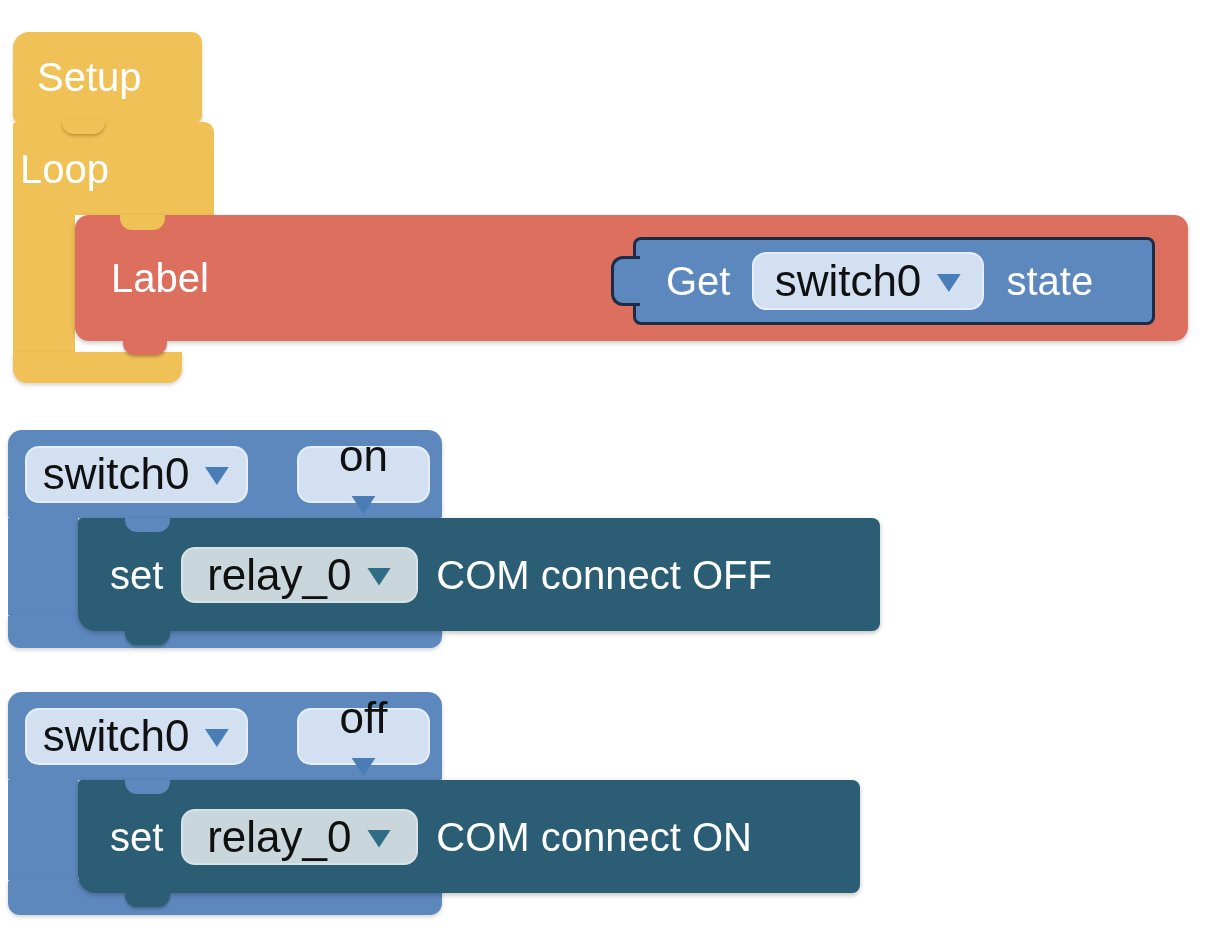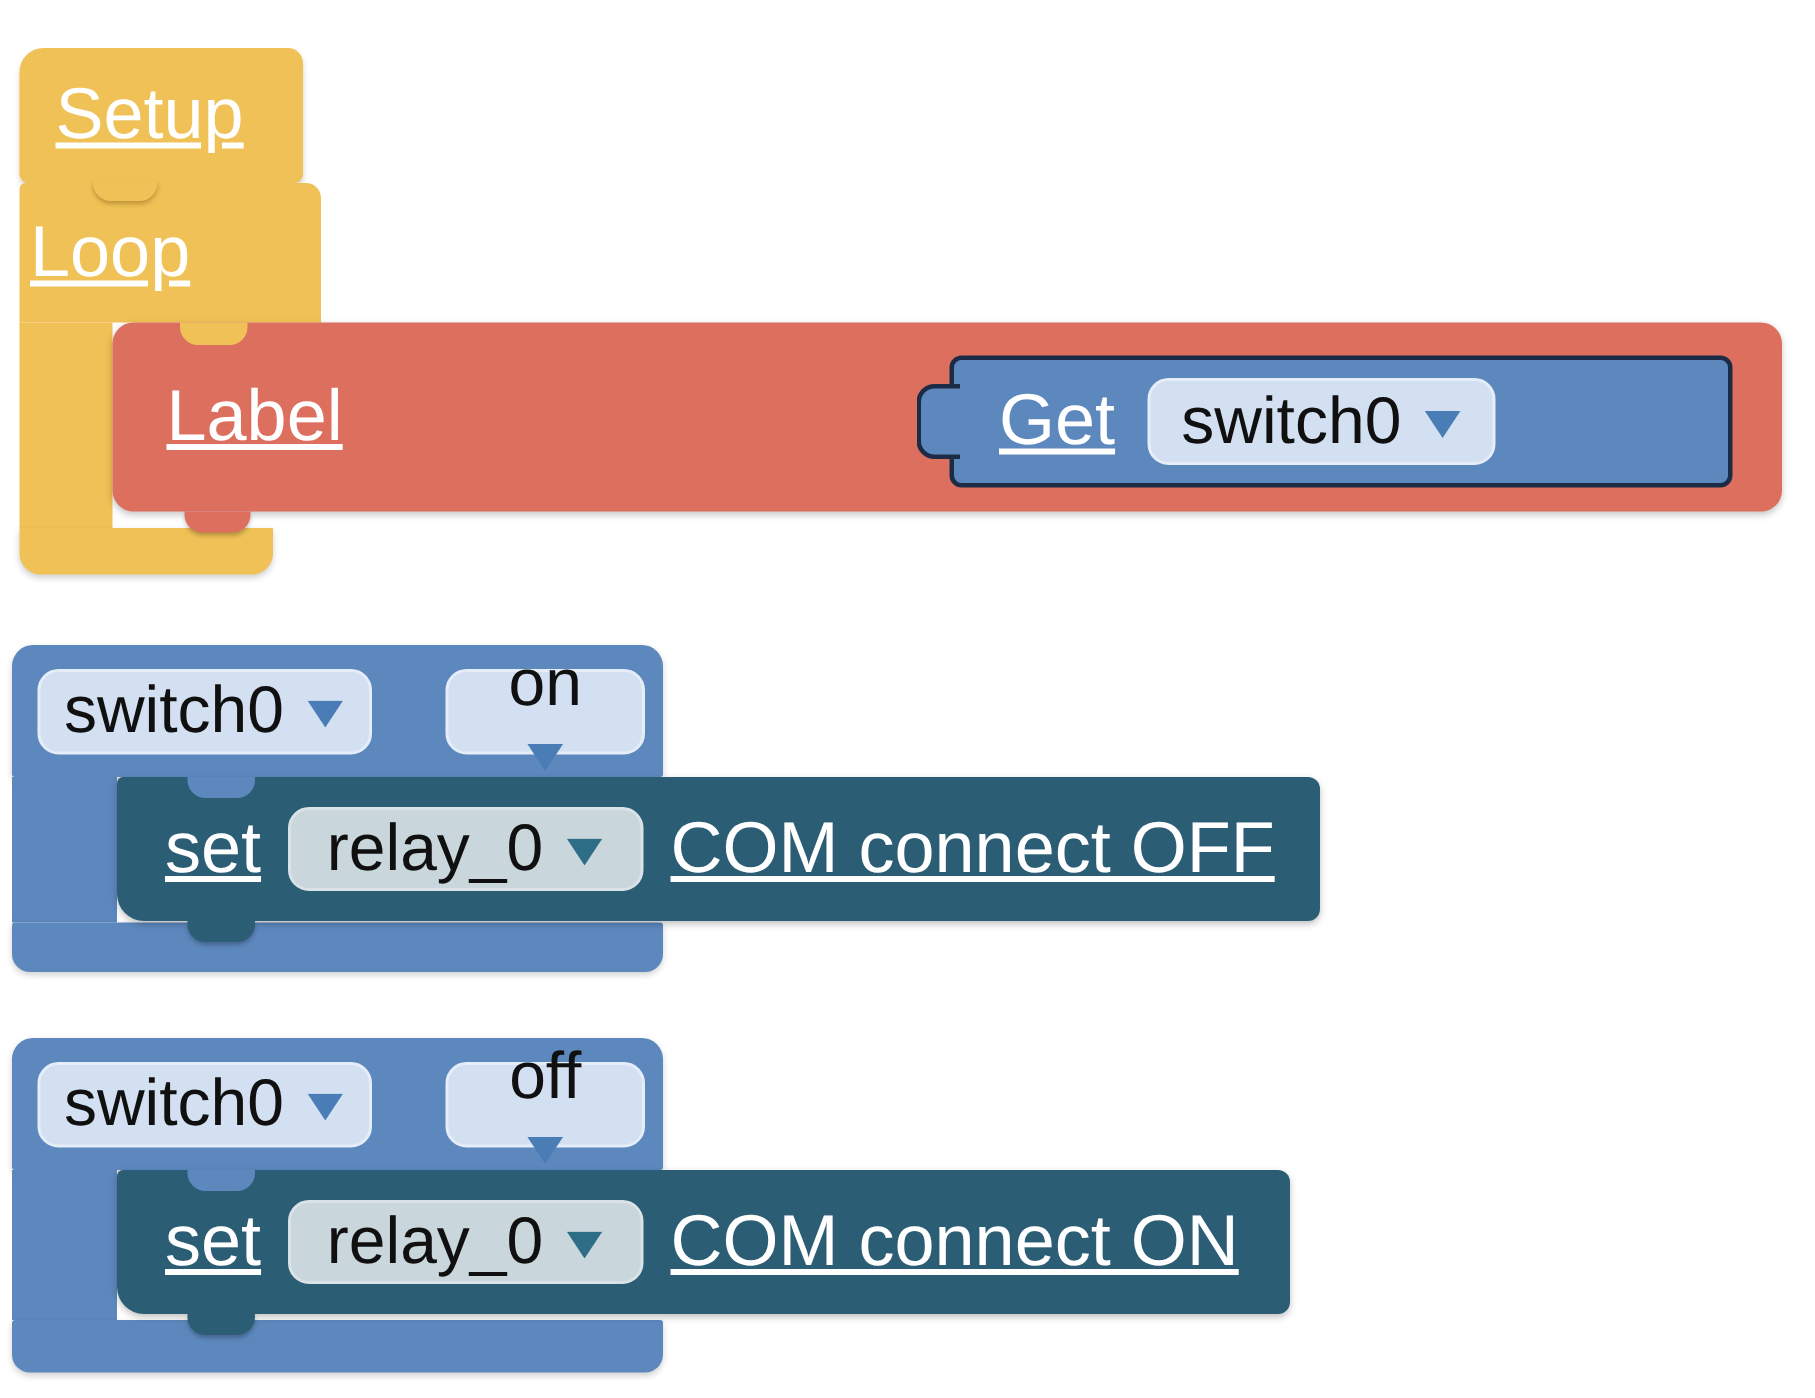--- a/index.html
+++ b/index.html
@@ -2,21 +2,21 @@
 <html style="--canvas: #ffffff; --yellow: #f0c156; --red: #dd6f5f; --red_pill: #f8d7d1; --red_pill_border: #fbe7e3; --blue: #5d88be; --blue_pill: #d2e0f2; --blue_pill_border: #e4edf8; --blue_arrow: #4a7db5; --teal: #2b5e74; --teal_pill: #c9d6db; --teal_pill_border: #d9e3e7; --teal_arrow: #2e6d86; --get_border: #1d2c46; --text_light: #ffffff; --text_dark: #101010;"><head>
 <meta charset="utf-8">
 <style>
   html,body{margin:0;padding:0;}
   body{
     width:1210px;height:932px;position:relative;overflow:hidden;
     background:#ffffff;
     font-family:"Liberation Sans", sans-serif;
   }
   .abs{position:absolute;}
-  .block-text{color:#ffffff;font-size:48px;line-height:1;white-space:nowrap;text-decoration:underline;}
+  .block-text{color:#ffffff;font-size:40px;line-height:1;white-space:nowrap;}
 
   
   .setup{
     left:13px;top:32px;width:189px;height:90px;
     background:var(--yellow);border-radius:16px 10px 6px 6px;
     display:flex;align-items:center;padding-left:24px;box-sizing:border-box;
     box-shadow:0 3px 4px -1px rgba(100,70,0,.35);
   }
   .setup-bump{
     left:62px;top:120px;width:43px;height:14px;
@@ -96,21 +96,21 @@
   .pill.w-state{width:133px;flex-direction:column;}
   .rule-bar{width:70px;background:var(--blue);}
   .rule-foot{
     width:434px;background:var(--blue);
     border-radius:2px 2px 12px 12px;
     box-shadow:0 2px 4px rgba(0,0,0,.18);
   }
 
   
   .set-block{
-    height:96px;background:var(--teal);
+    height:113px;background:var(--teal);
     border-radius:4px 8px 8px 18px;
     display:flex;align-items:center;gap:18px;
     padding-left:32px;box-sizing:border-box;
     box-shadow:0 2px 5px rgba(0,0,0,.25);z-index:1;
   }
   .set-block .tab-top{
     position:absolute;left:47px;top:0;width:45px;height:14px;
     background:var(--blue);border-radius:0 0 12px 12px;
   }
   .set-block .bump-bottom{
@@ -140,20 +140,21 @@
   <div class="bump-bottom"></div>
 </div>
 
 <div class="abs get-block">
   <div class="tab"></div>
   <span class="block-text">Get</span>
   <div class="pill blue" style="width:232px;height:58px;">
     <span>switch0</span>
     <span class="arr blu"></span>
   </div>
+  <span class="block-text">state</span>
 </div>
 
 <div class="abs rule-header" style="left:8px;top:430px;">
   <div class="pill blue w-dev">
     <span>switch0</span>
     <span class="arr blu"></span>
   </div>
   <div class="pill blue w-state">
     <span>on</span>
     <span class="arr blu"></span>

